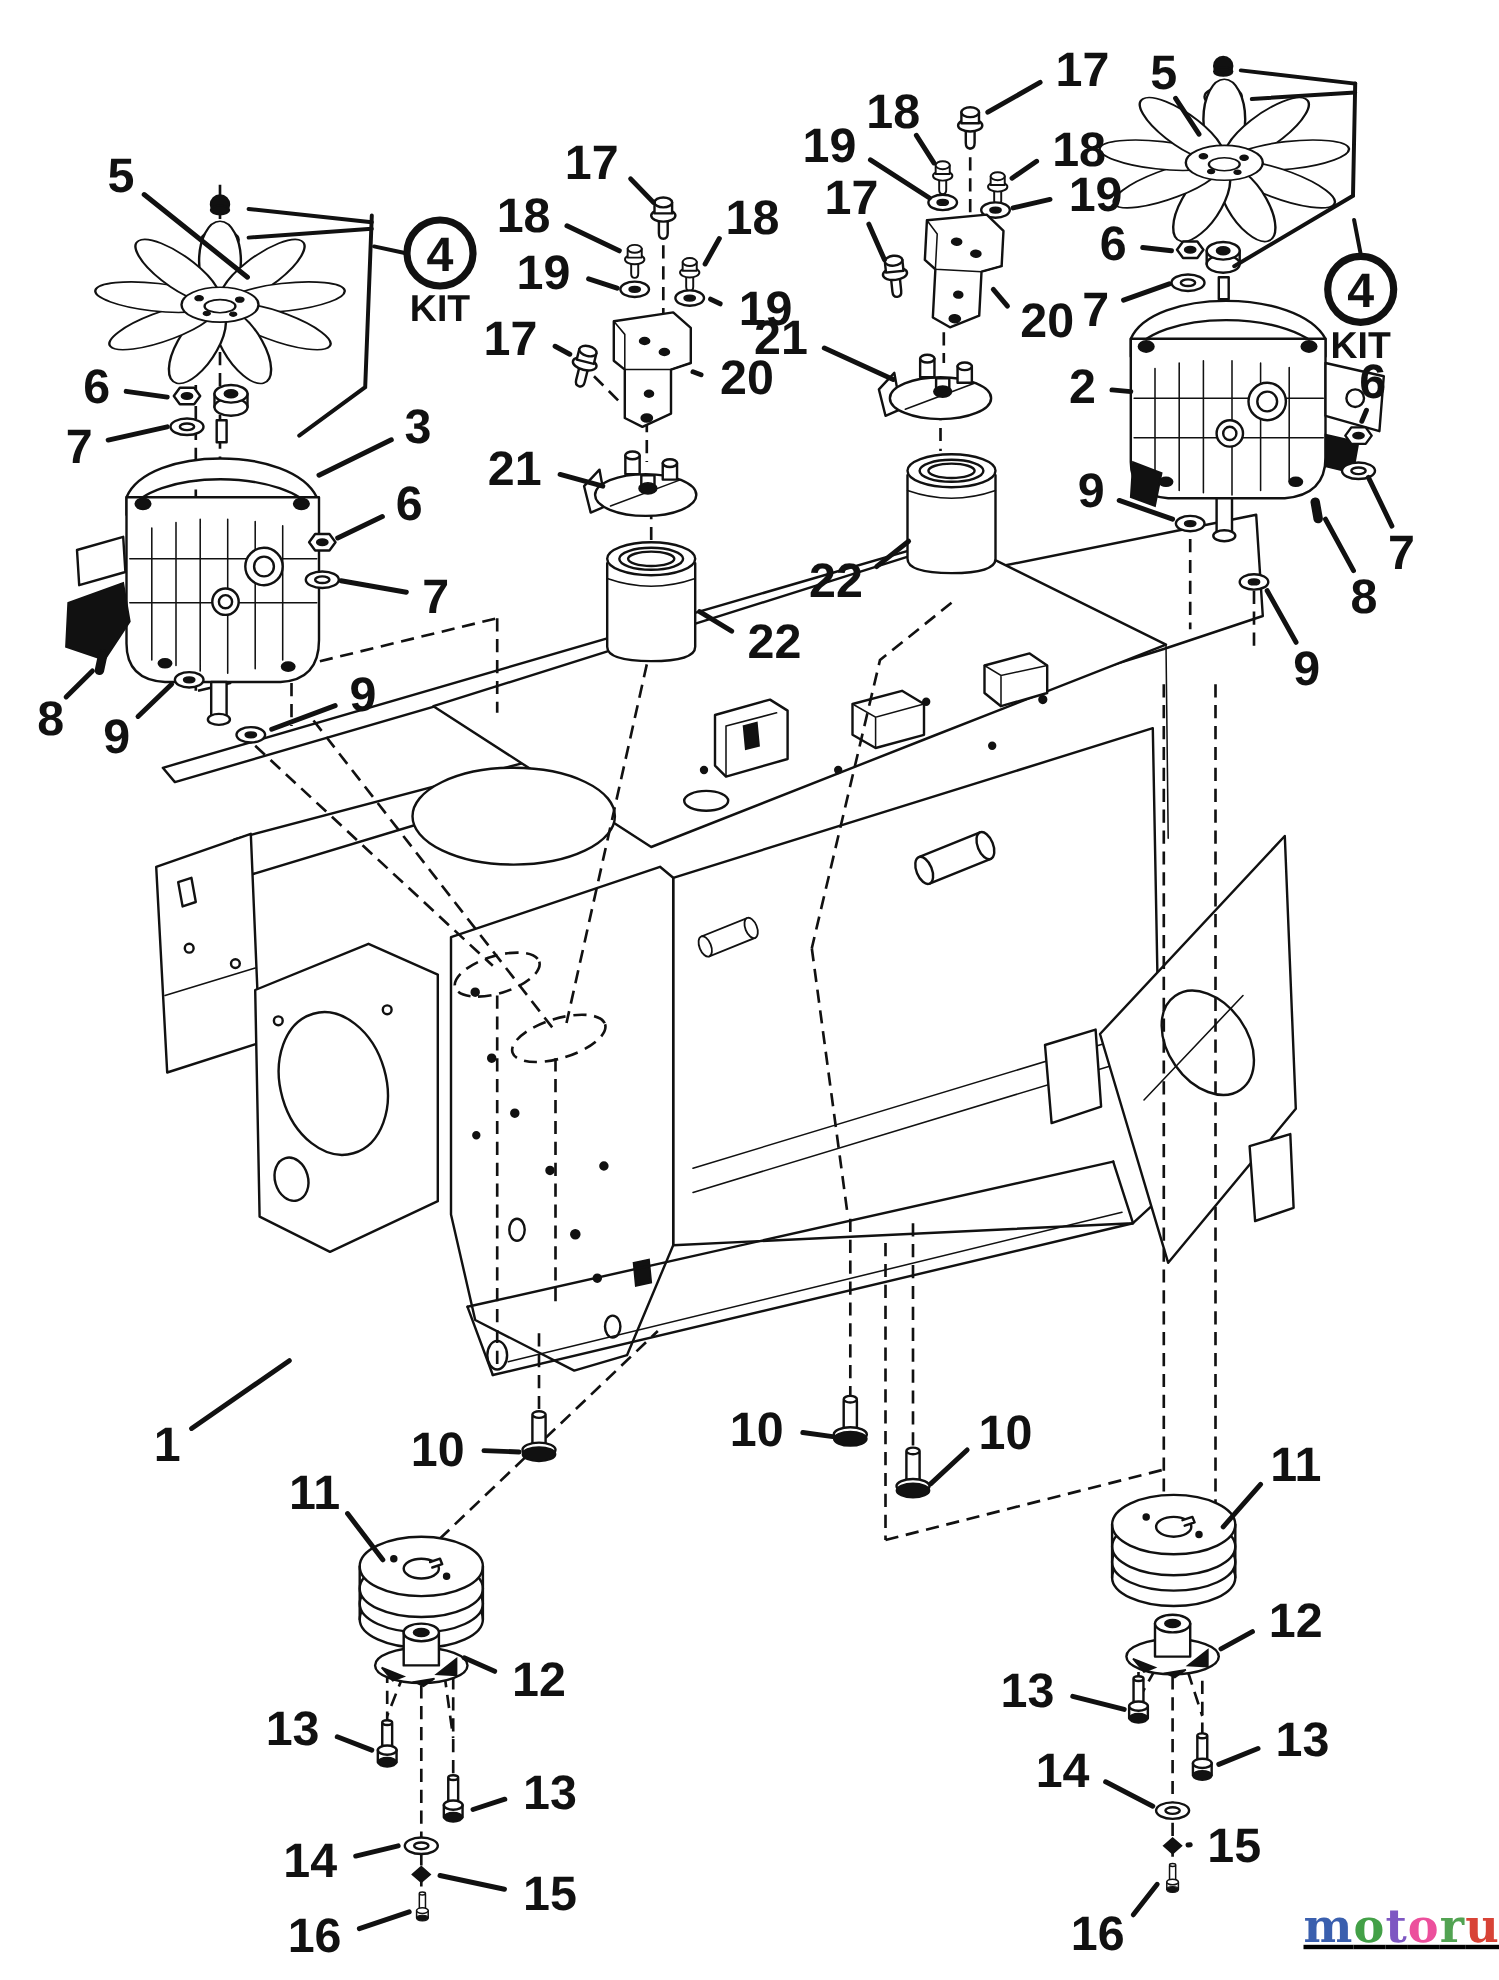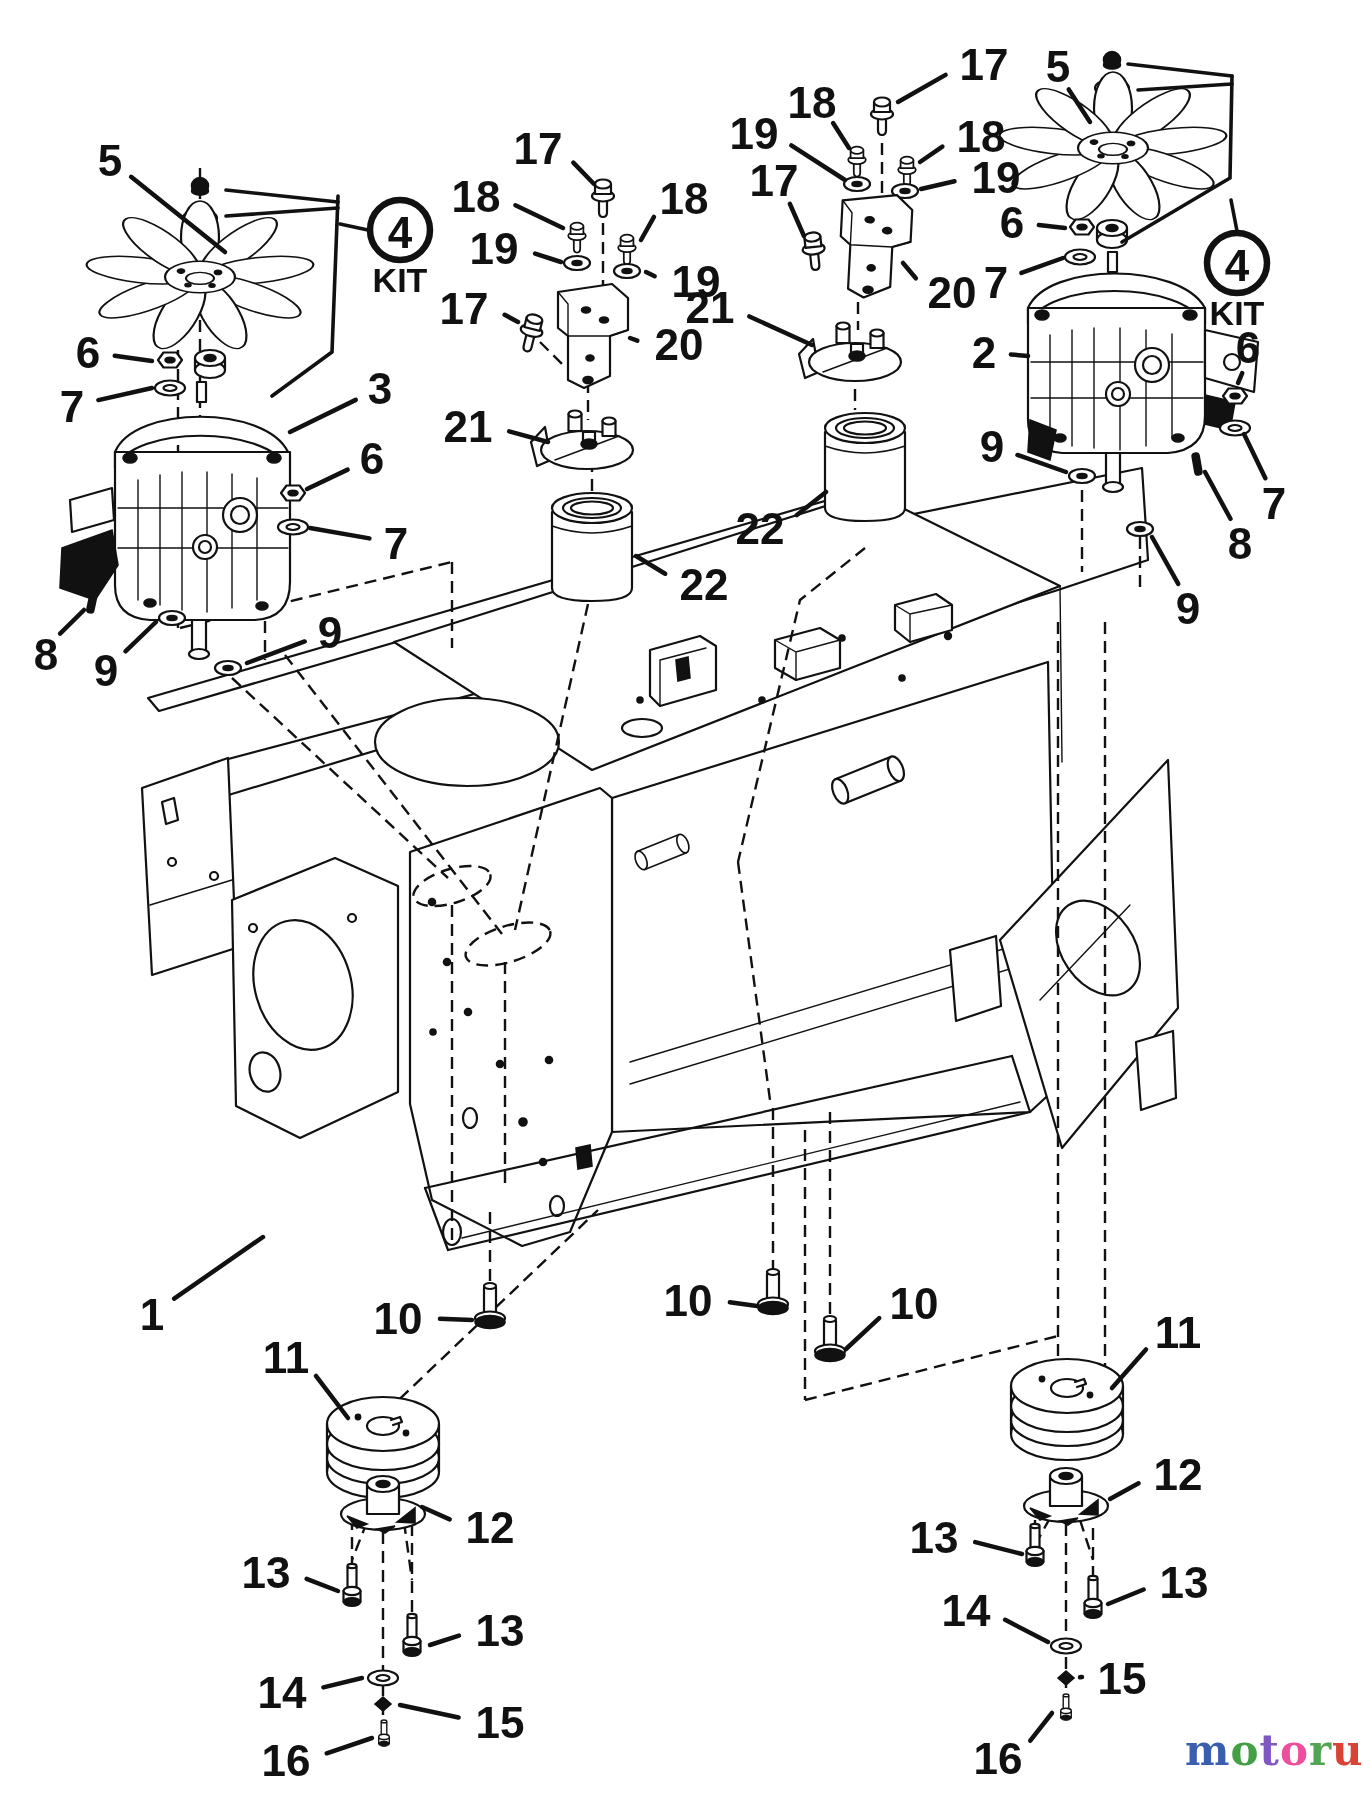--- a/index.html
+++ b/index.html
@@ -20,21 +20,21 @@
   .callout-num {
     font-family:"Liberation Sans", sans-serif;
     font-weight:700; font-size:44px; fill:#111111;
   }
   .kit-num  { font-family:"Liberation Sans", sans-serif; font-weight:700; font-size:44px; fill:#111111; }
   .kit-label{ font-family:"Liberation Sans", sans-serif; font-weight:700; font-size:34px; fill:#111111; }
   .kit-circle { stroke:#111111; stroke-width:6.5; fill:#ffffff; }
   #watermark {
     position:absolute; left:1185px; top:1726px;
     font-family:"DejaVu Serif", serif; font-weight:700; font-size:42px;
-    letter-spacing:1px; white-space:nowrap;
+    letter-spacing:1px; white-space:nowrap;text-decoration:underline;
   }
 </style>
 </head>
 <body>
 
 <div class="stage">
 <svg id="diagram-svg" width="1363" height="1800" viewBox="0 0 1363 1800">
 
   <defs>
 

